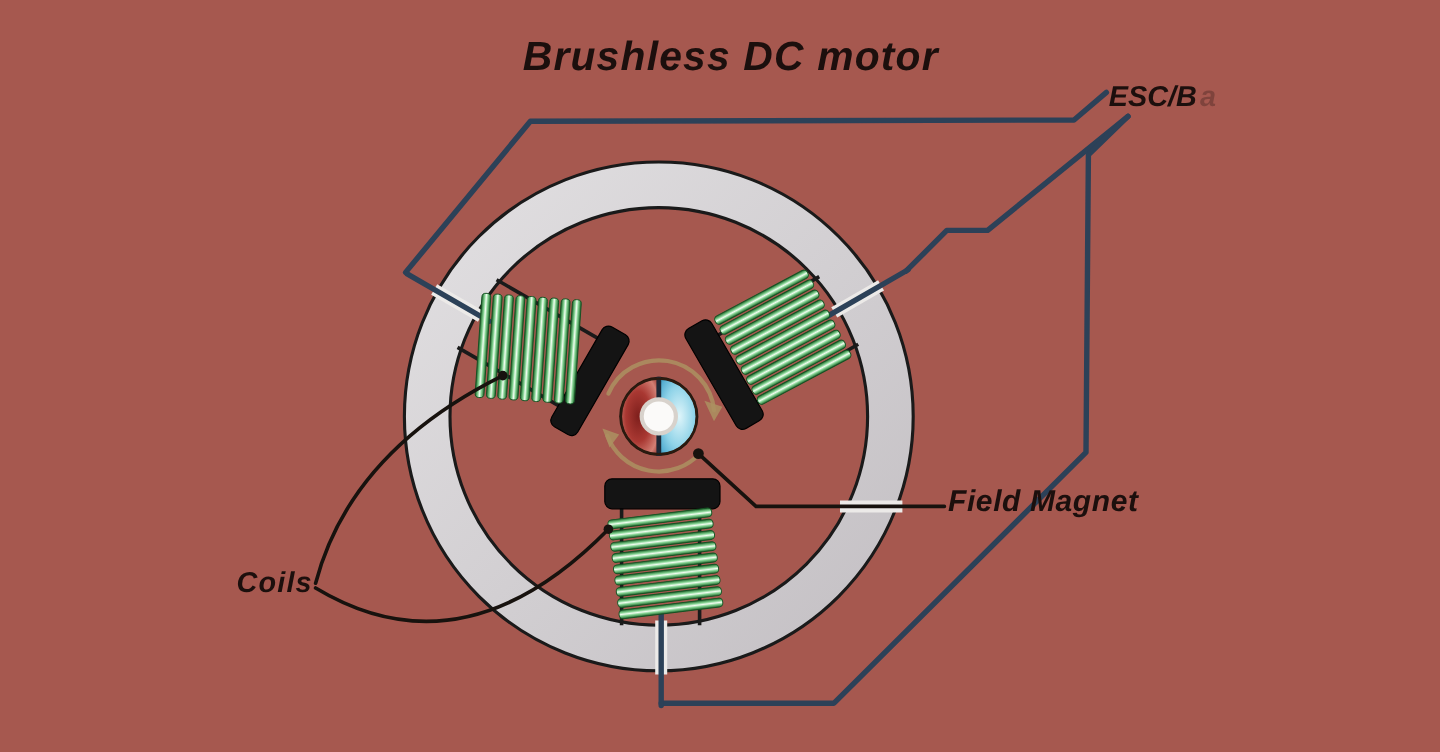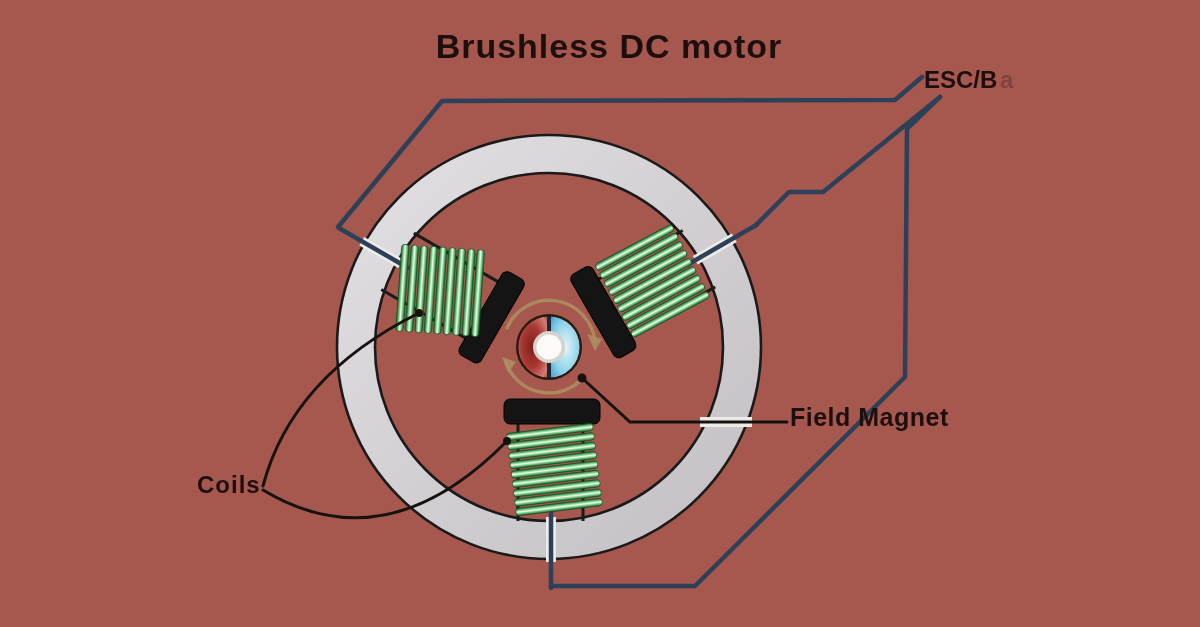--- a/index.html
+++ b/index.html
@@ -2,20 +2,21 @@
 <html style="--background: #a6584f; --ring: #d2cfd2; --outline: #1a1a1a; --coil-green: #3fae53; --pole: #141414; --wire: #2c4158; --rotor-red: #a93832; --rotor-blue: #8fd3e8; --arrow: #ab9160; --text: #1c0f0d; --white-band: #eceae8;"><head>
 <meta charset="utf-8">
 <style>
   html,body{margin:0;padding:0;background:#333;}
   .stage{
     position:relative;
     width:1200px;height:627px;
     background:var(--background,#a6584f);
     overflow:hidden;
     font-family:"Liberation Sans","DejaVu Sans",sans-serif;
+    font-style:italic;
   }
   svg{position:absolute;left:0;top:0;display:block;}
   .arm{stroke:var(--outline,#1a1a1a);stroke-width:3;}
   .band{stroke:var(--white-band,#eceae8);stroke-width:10;}
   .stub{stroke:var(--wire,#2c4158);stroke-width:4.5;stroke-linecap:round;}
   .shoe{fill:var(--pole,#141414);stroke:#000;stroke-width:1;}
   .wire{stroke:var(--wire,#2c4158);stroke-width:4.5;fill:none;stroke-linejoin:round;stroke-linecap:round;}
   .pointer{stroke:#17120e;stroke-width:3;fill:none;stroke-linecap:round;}
   .dot{fill:#17120e;}
   .ring-outline{fill:none;stroke:var(--outline,#1a1a1a);stroke-width:2.6;}

